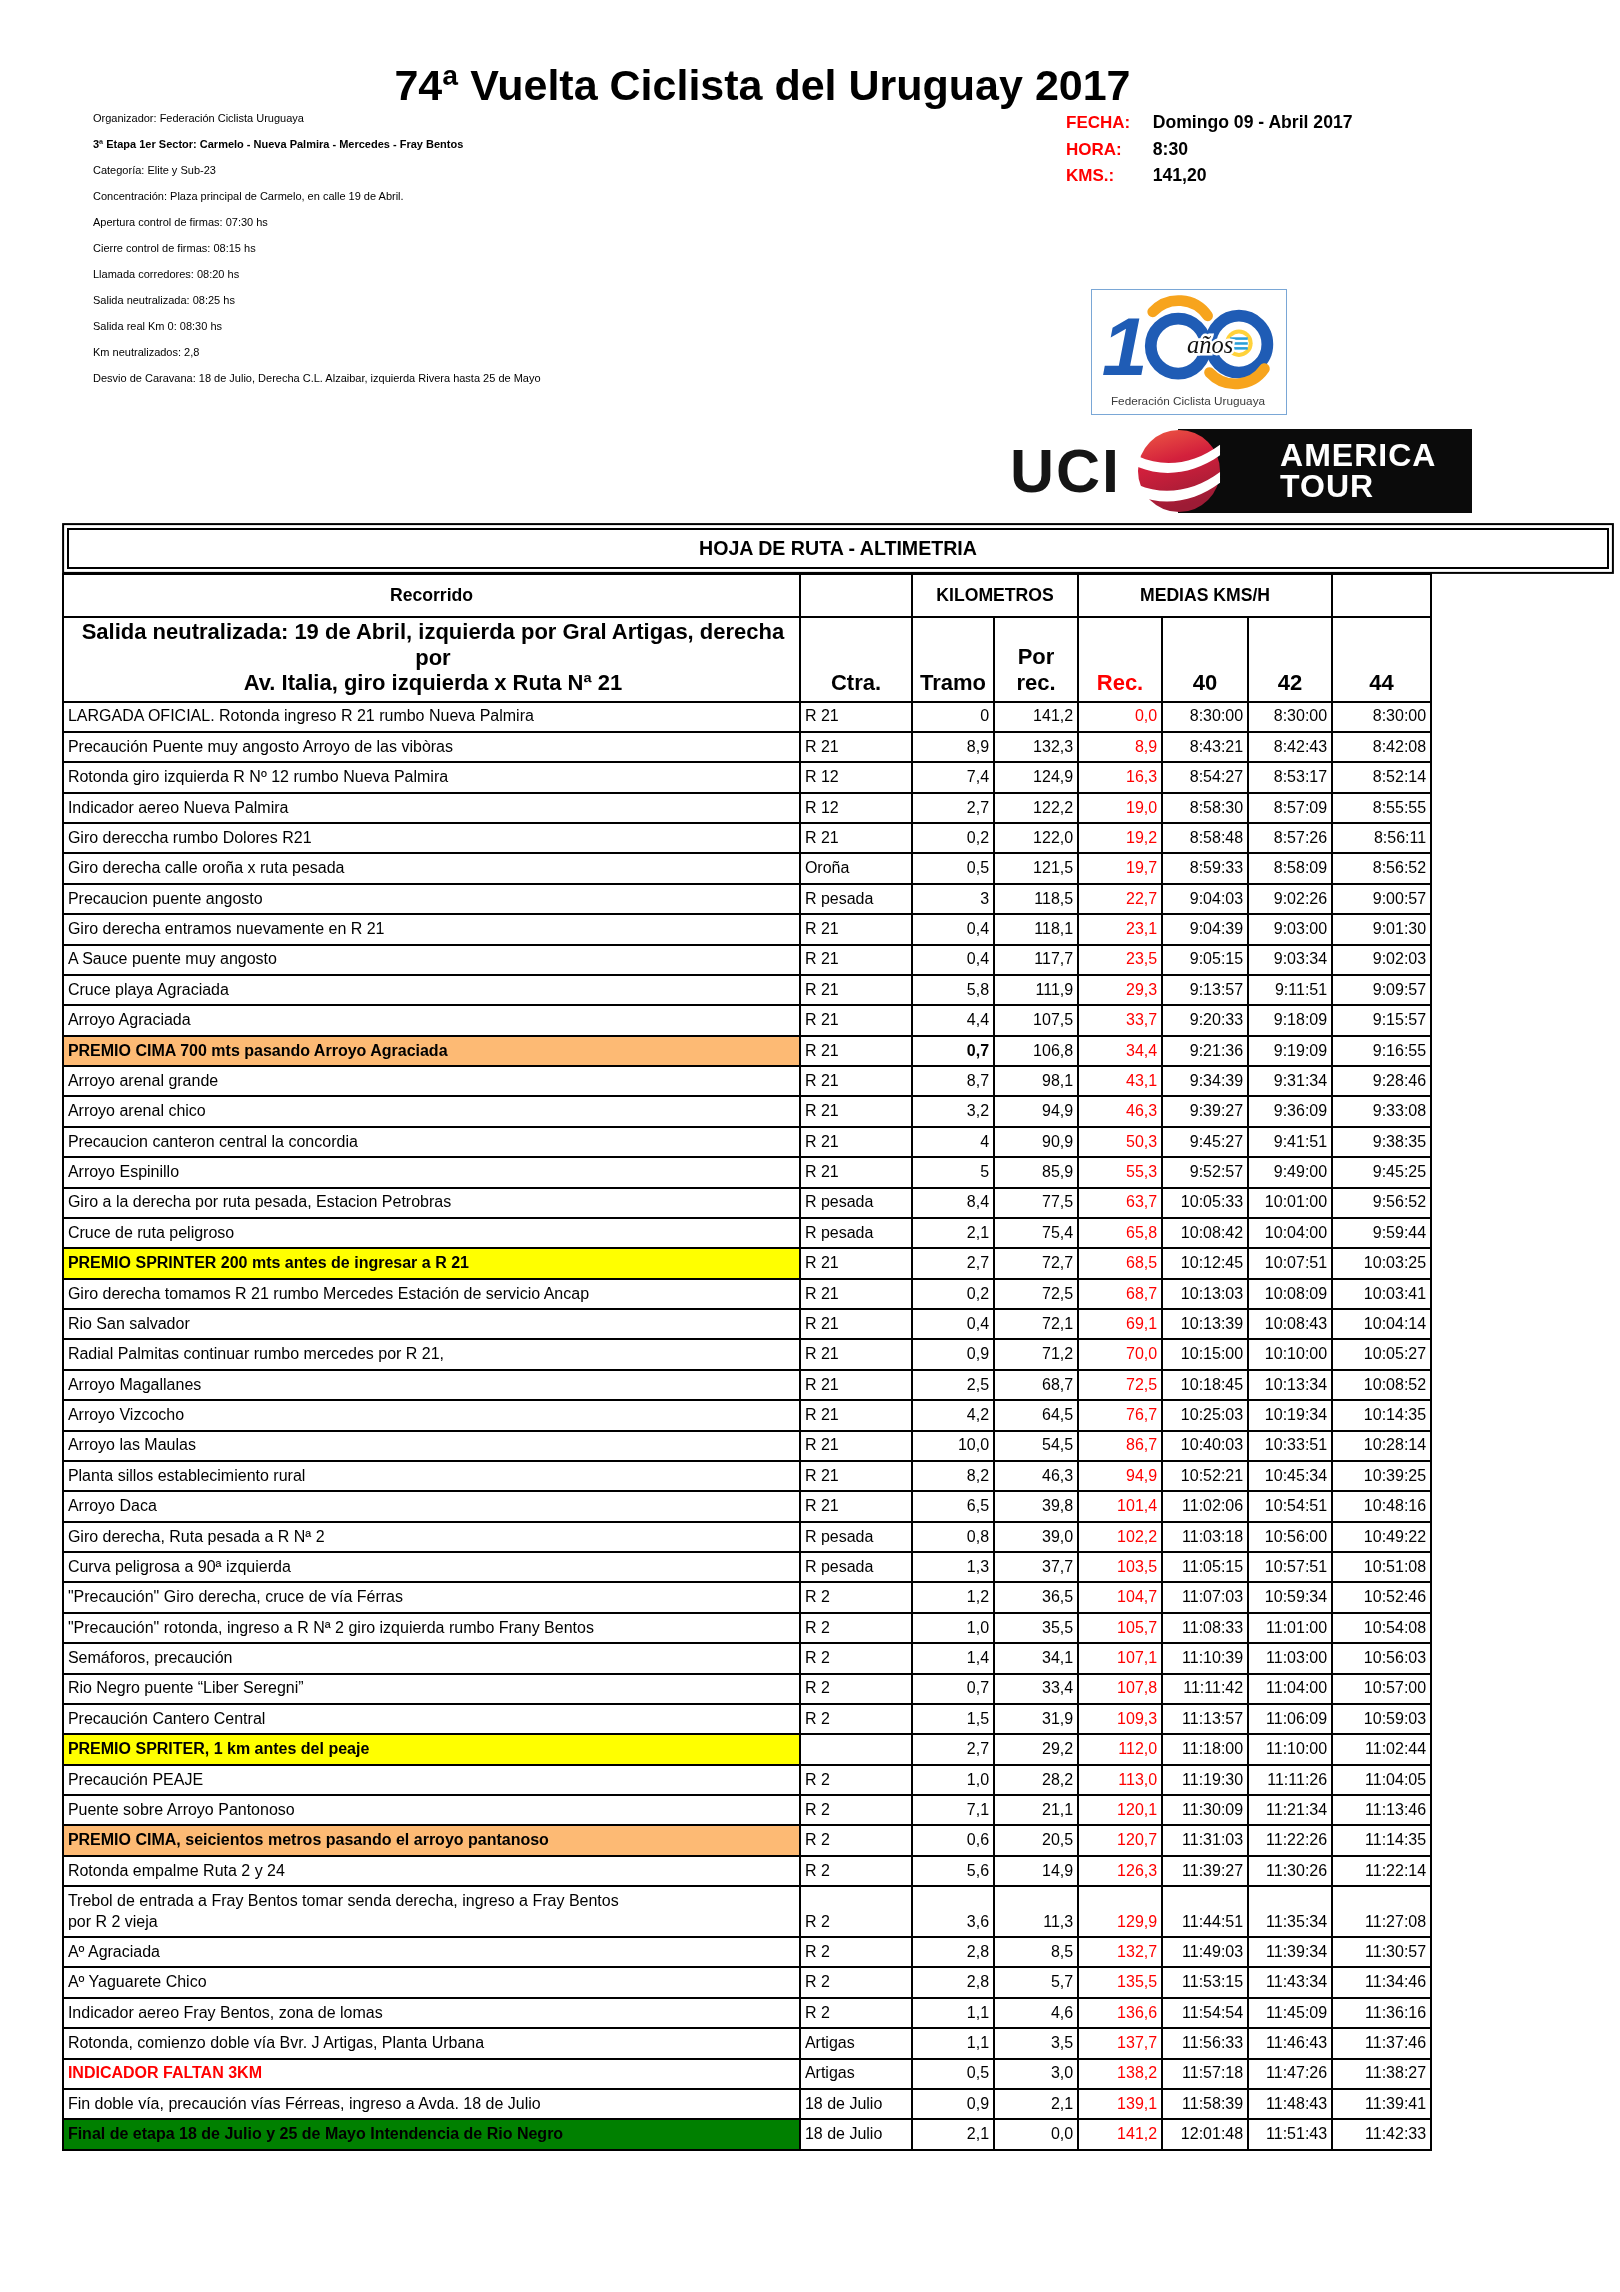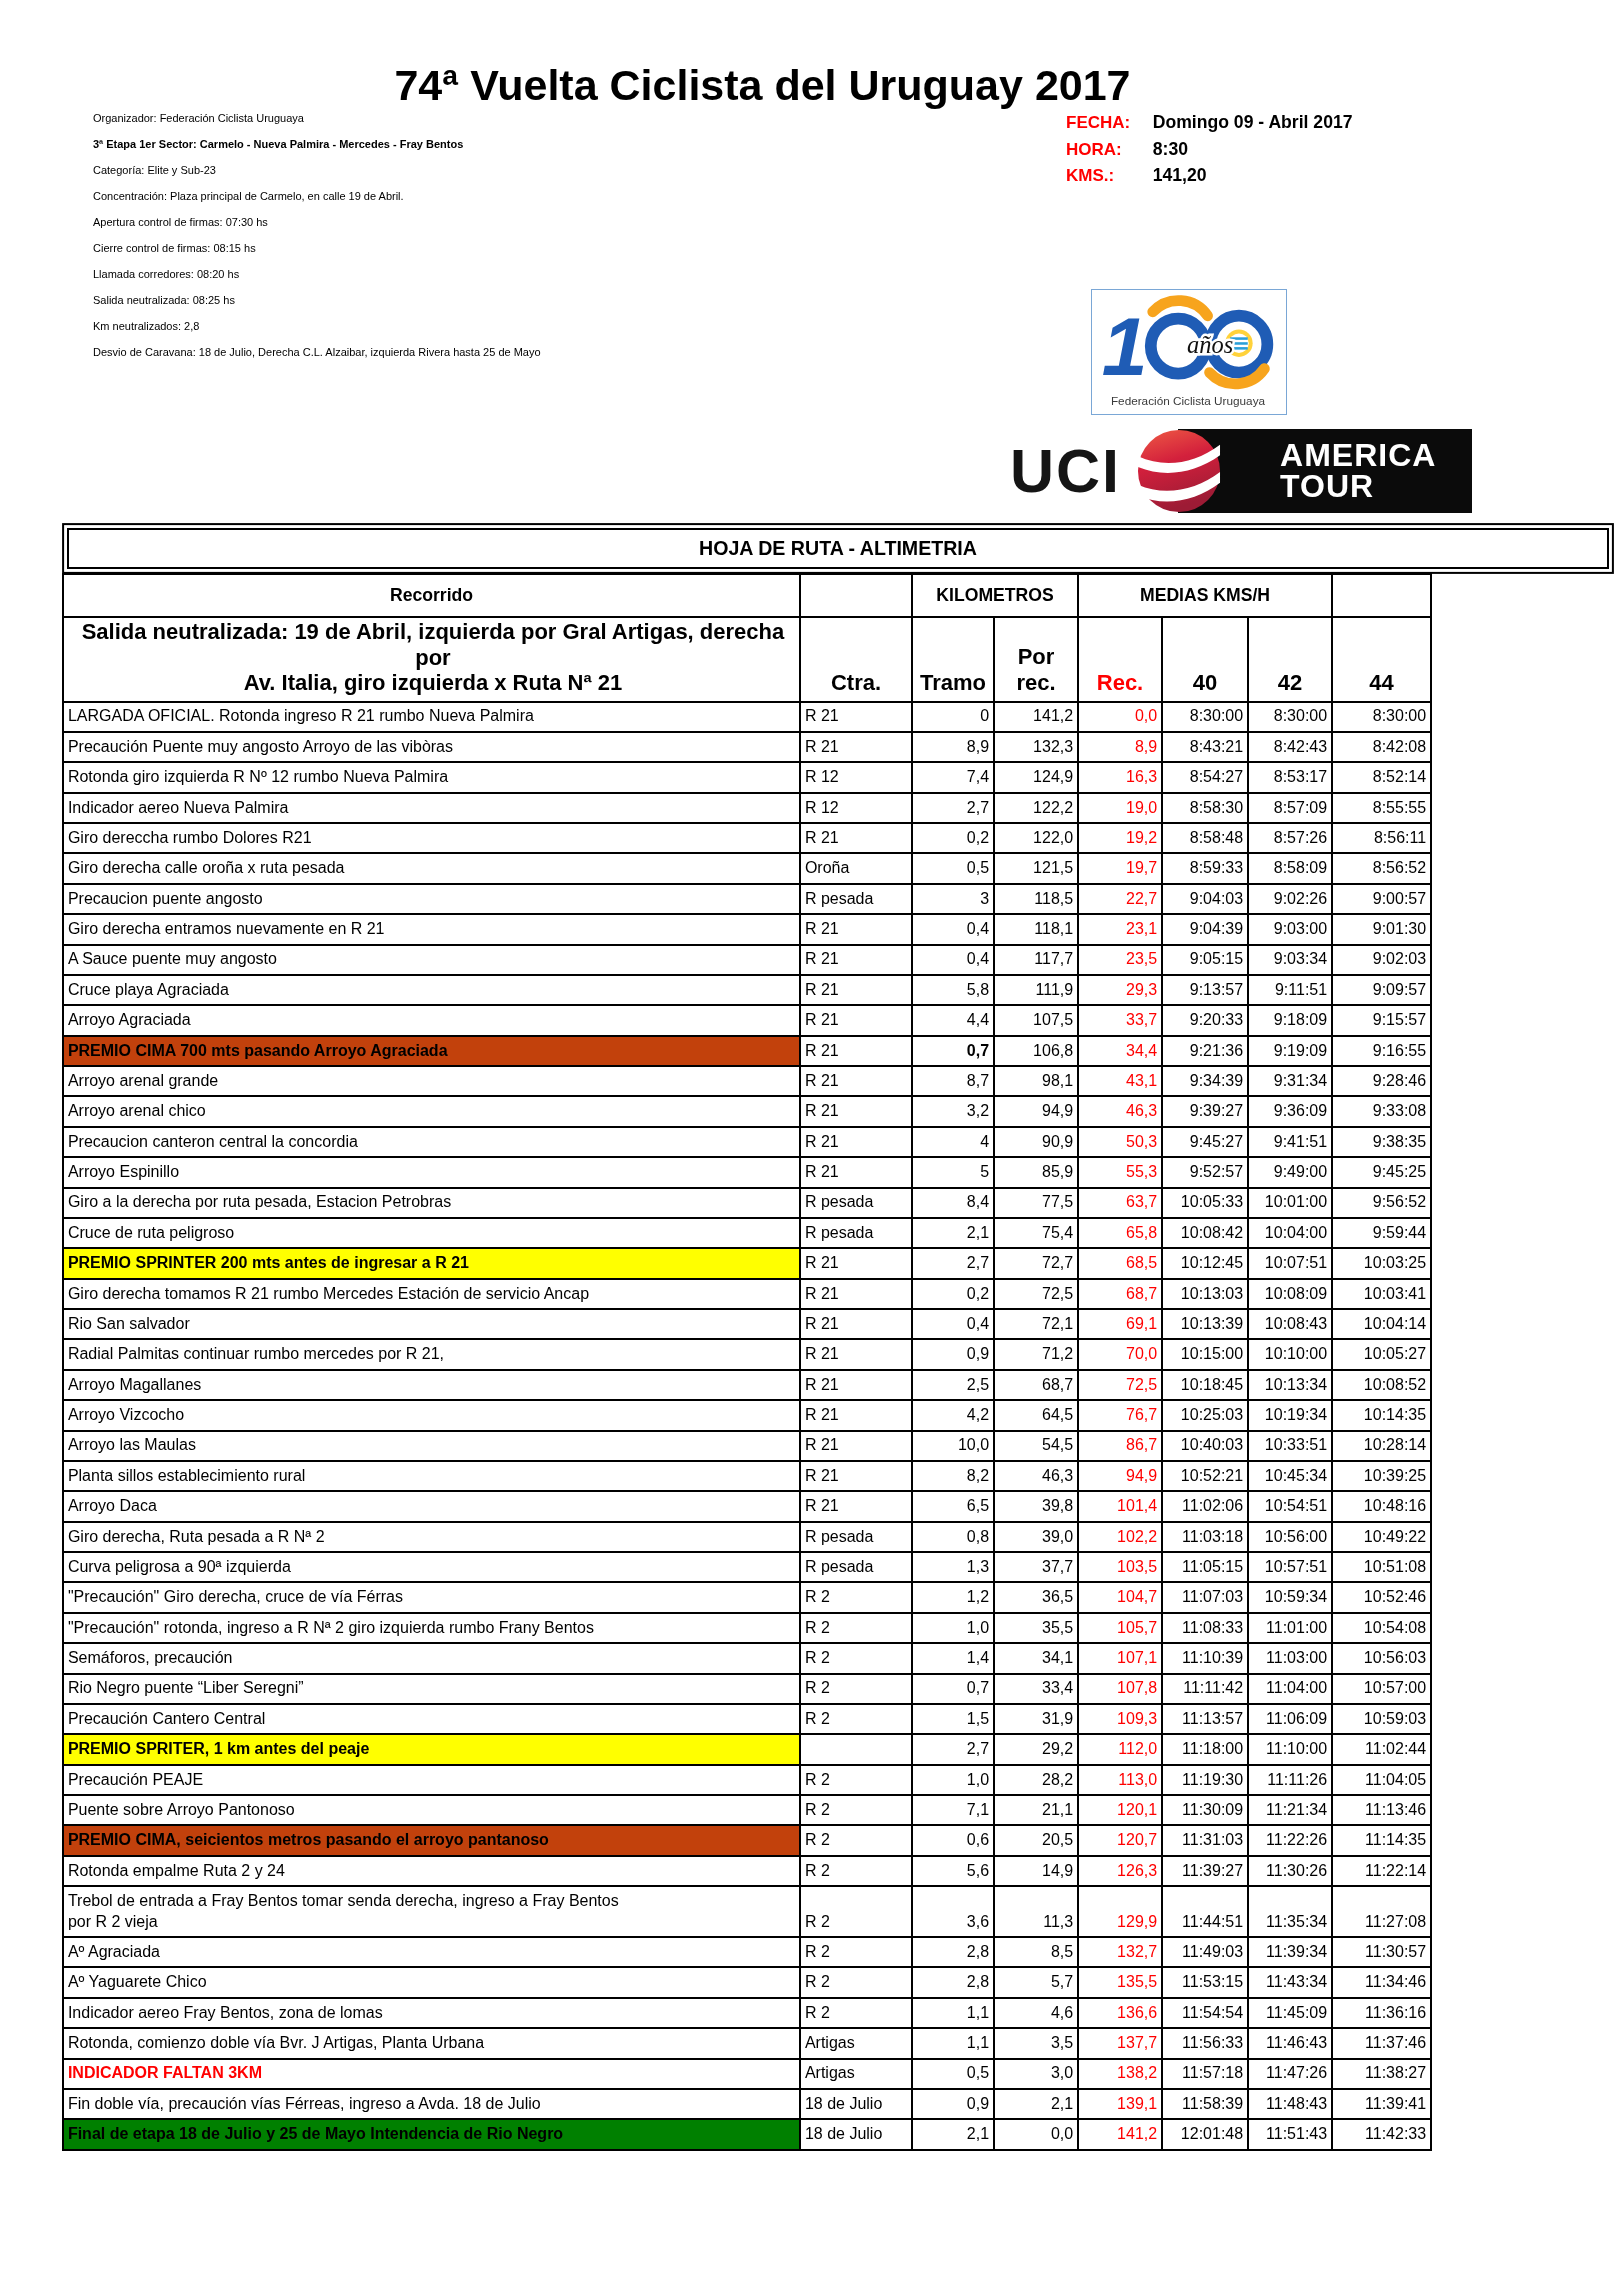--- a/index.html
+++ b/index.html
@@ -36,21 +36,21 @@
   .route-table thead tr.h1 th{height:39px;font-size:17.6px;font-weight:bold;text-align:center;}
   .route-table thead tr.h2 th{height:55px;vertical-align:bottom;font-size:22px;font-weight:bold;
                               text-align:center;padding-bottom:5px;border-bottom:2.9px solid #000;}
   .route-table thead th.note{text-align:left;white-space:pre-line;padding-left:3.9px;line-height:25.5px;}
   .route-table thead th.rec{color:#FF0000;}
   .route-table tbody td{font-size:16px;line-height:20.6px;padding:3.9px 3.9px;vertical-align:bottom;}
   td.c-recorrido{text-align:left;padding-left:4.9px;white-space:pre-line;}
   td.c-ctra{text-align:left;padding-left:5.9px;}
   td.c-tramo,td.c-porrec,td.c-rec,td.c-m40,td.c-m42,td.c-m44{text-align:right;padding-right:5.9px;}
   td.c-rec{color:#FF0000;}
-  tr.cima td.c-recorrido{background:#c2410c;font-weight:bold;}
+  tr.cima td.c-recorrido{background:#fdba74;font-weight:bold;}
   tr.sprint td.c-recorrido{background:#FFFF00;font-weight:bold;}
   tr.final td.c-recorrido{background:#008000;font-weight:bold;}
   tr.alert td.c-recorrido{color:#FF0000;font-weight:bold;}
   td.bold{font-weight:bold;}
 </style>
 </head>
 <body>
 
 <div class="page">
 
@@ -58,20 +58,21 @@
 
   <div class="info-left">
     <div class="iline">Organizador: Federación Ciclista Uruguaya</div>
     <div class="iline">3ª Etapa 1er Sector: Carmelo - Nueva Palmira - Mercedes - Fray Bentos</div>
     <div class="iline">Categoría: Elite y Sub-23</div>
     <div class="iline">Concentración: Plaza principal de Carmelo, en calle 19 de Abril.</div>
     <div class="iline">Apertura control de firmas: 07:30 hs</div>
     <div class="iline">Cierre control de firmas: 08:15 hs</div>
     <div class="iline">Llamada corredores: 08:20 hs</div>
     <div class="iline">Salida neutralizada: 08:25 hs</div>
+    <div class="iline">Salida real Km 0: 08:30 hs</div>
     <div class="iline">Km neutralizados: 2,8</div>
     <div class="iline">Desvio de Caravana: 18 de Julio, Derecha C.L. Alzaibar, izquierda Rivera hasta 25 de Mayo</div>
   </div>
 
   <div class="info-right">
     <div class="irow">
       <span class="ilabel">FECHA:</span>
       <span class="ivalue">Domingo 09 - Abril 2017</span>
     </div>
     <div class="irow">

